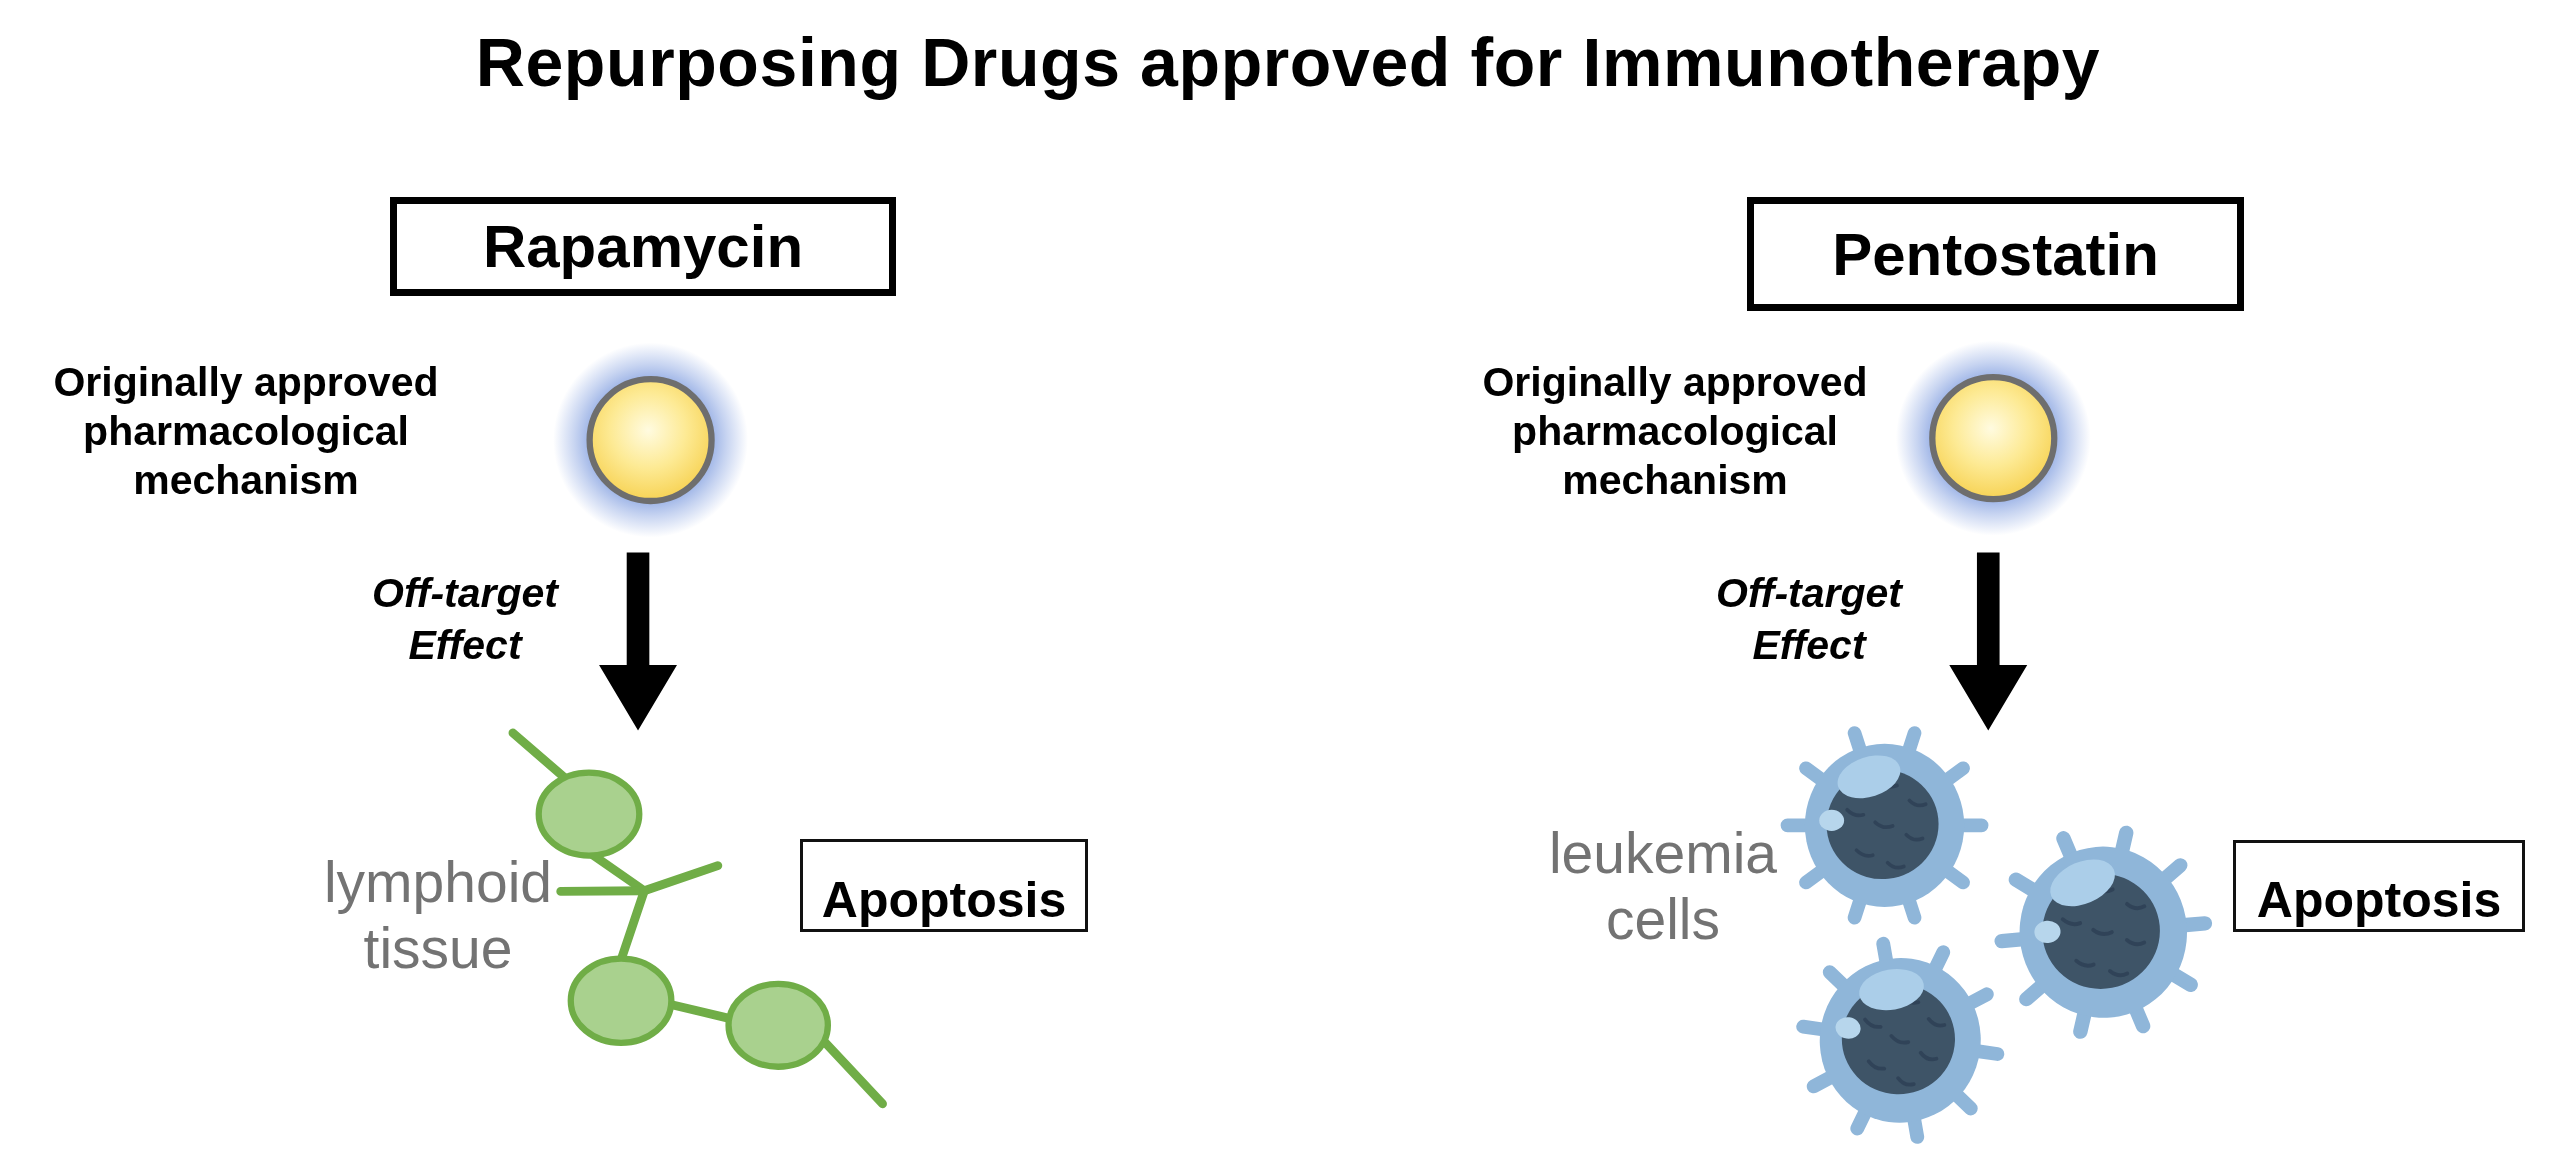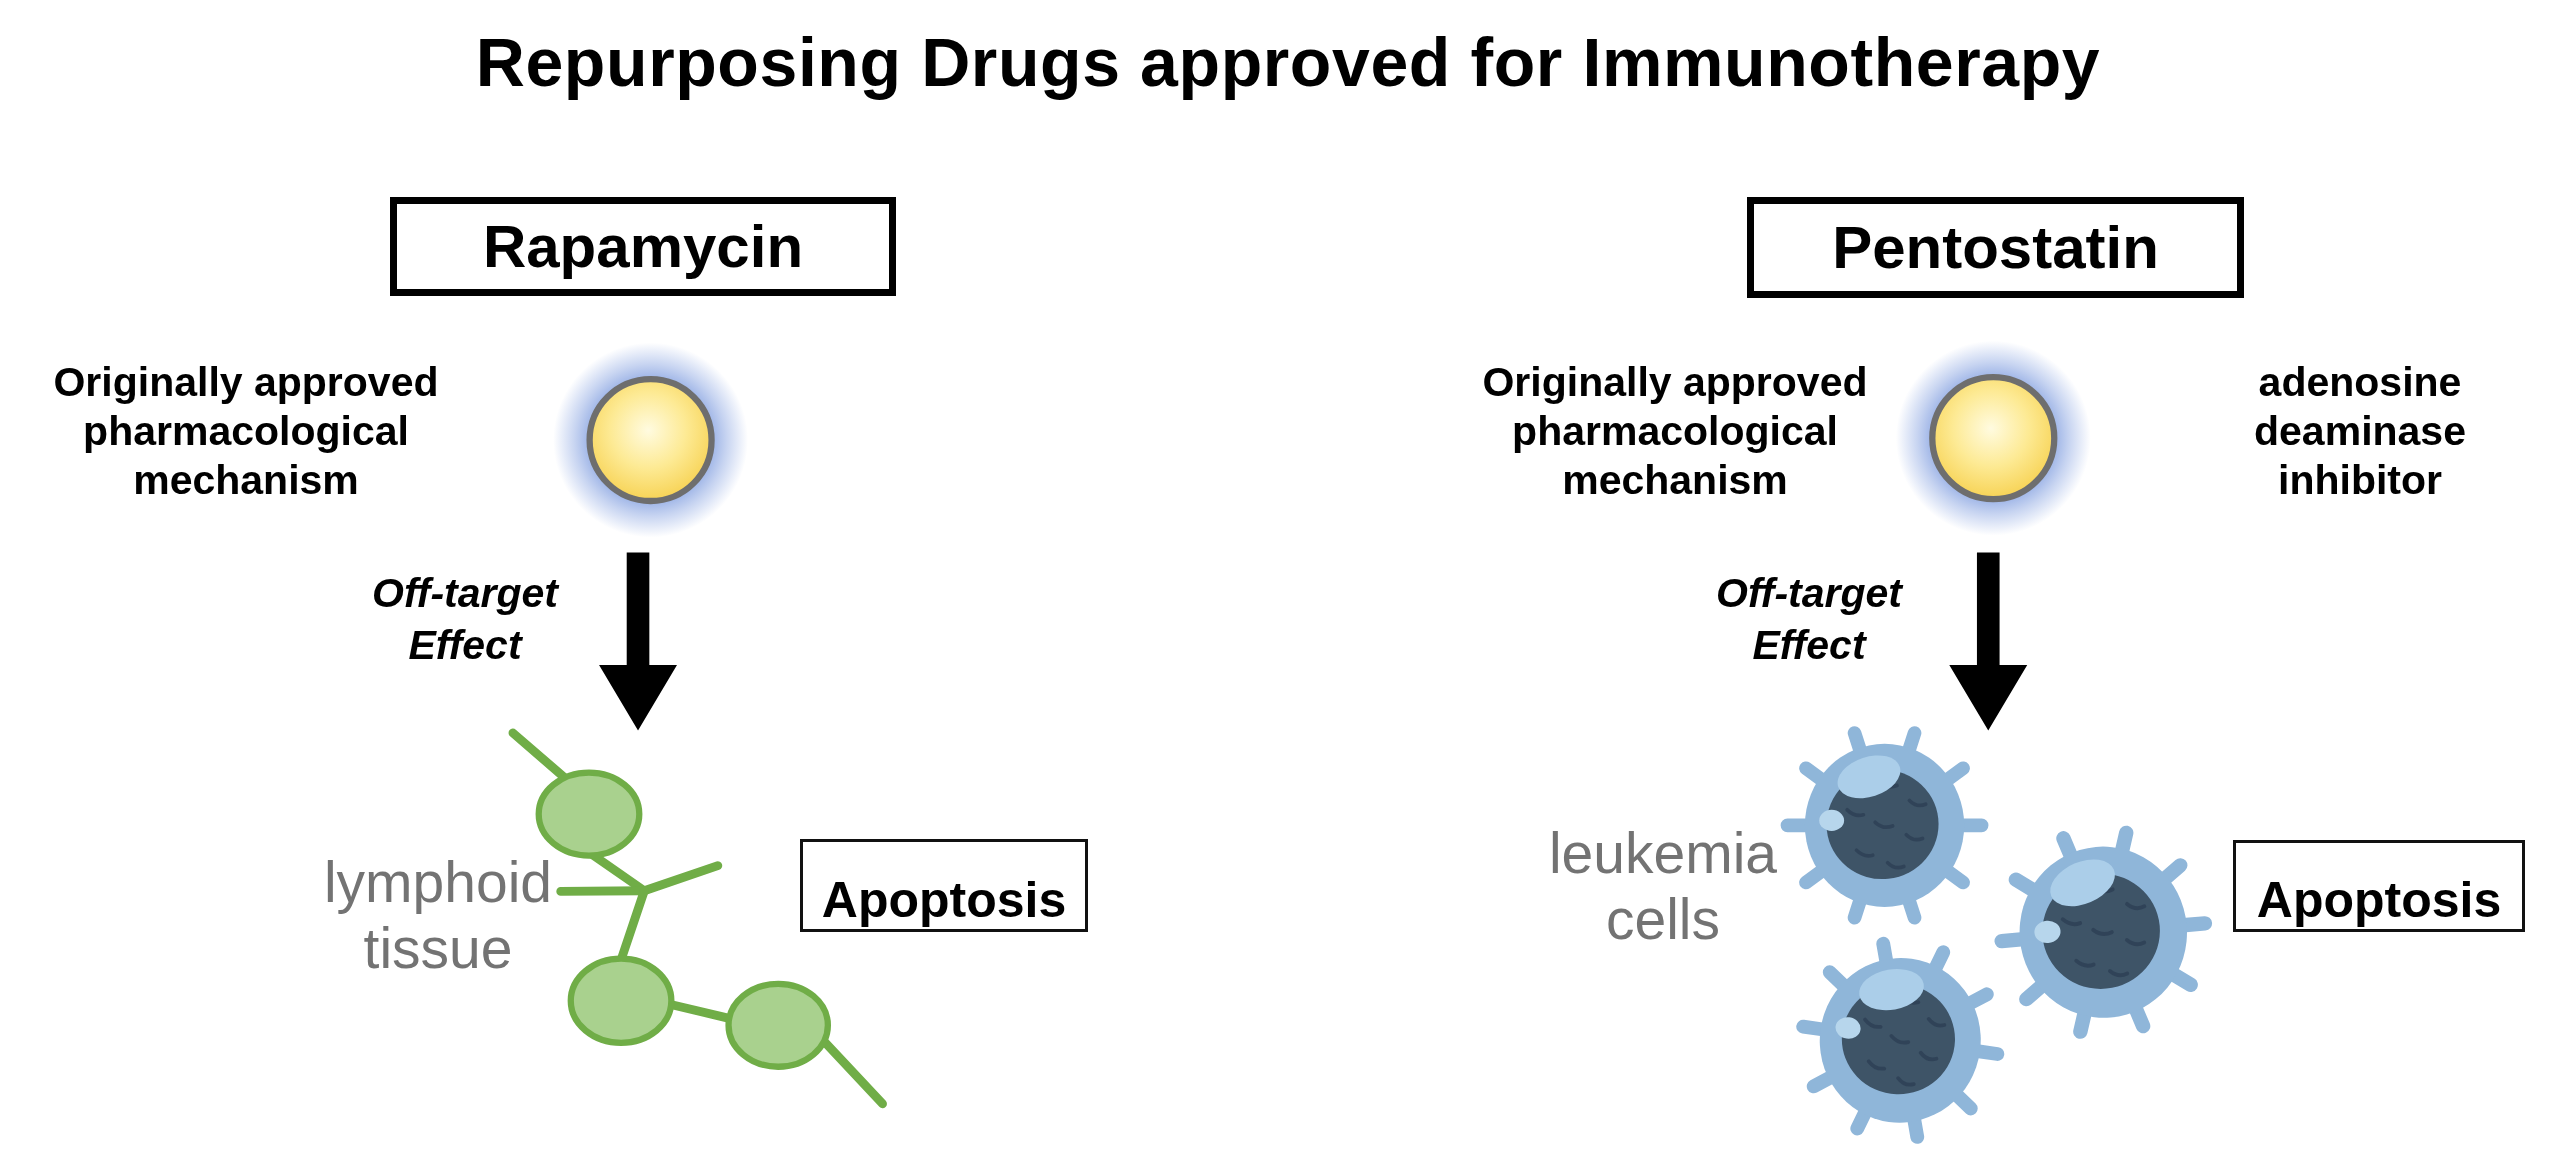--- a/index.html
+++ b/index.html
@@ -9,21 +9,21 @@
   .ctr{transform:translateX(-50%);text-align:center;}
   .pre{white-space:pre-line;}
   .bold{font-weight:bold;}
 
   #title{left:1288px;top:22.6px;font-size:68px;font-weight:bold;white-space:nowrap;letter-spacing:0.6px;}
 
   .drug-box{box-sizing:border-box;border:7px solid #000;background:#fff;
             display:flex;align-items:center;justify-content:center;
             font-weight:bold;font-size:60px;}
   .drug-box.p0{left:390px;top:197px;width:506px;height:99px;}
-  .drug-box.p1{left:1747px;top:197px;width:497px;height:101px;}
+  .drug-box.p1{left:1747px;top:197px;width:497px;height:114px;}
 
   .origin-lbl{font-size:41px;line-height:49px;top:358px;}
   #origin-0{left:246px;}
   #origin-1{left:1675px;}
 
   .mech-lbl{font-size:41px;line-height:49px;}
   #mech-0{left:996px;top:410px;font-size:43px;}
   #mech-1{left:2360px;top:358px;}
 
   .offtarget-lbl{font-size:41px;line-height:52px;top:567px;font-style:italic;}
@@ -133,23 +133,20 @@
   <div class="abs outcome-box p0">
     <span>Apoptosis</span>
   </div>
 
   <div class="abs drug-box p1">
     <span>Pentostatin</span>
   </div>
   <div id="origin-1" class="abs ctr pre bold origin-lbl">Originally approved
 pharmacological
 mechanism</div>
-  <div id="mech-1" class="abs ctr pre bold mech-lbl">adenosine
-deaminase
-inhibitor</div>
   <div id="offtarget-1" class="abs ctr pre bold offtarget-lbl">Off-target
 Effect</div>
   <div id="target-1" class="abs ctr pre target-lbl">leukemia
 cells</div>
   <div class="abs outcome-box p1">
     <span>Apoptosis</span>
   </div>
 
 </div>
 

